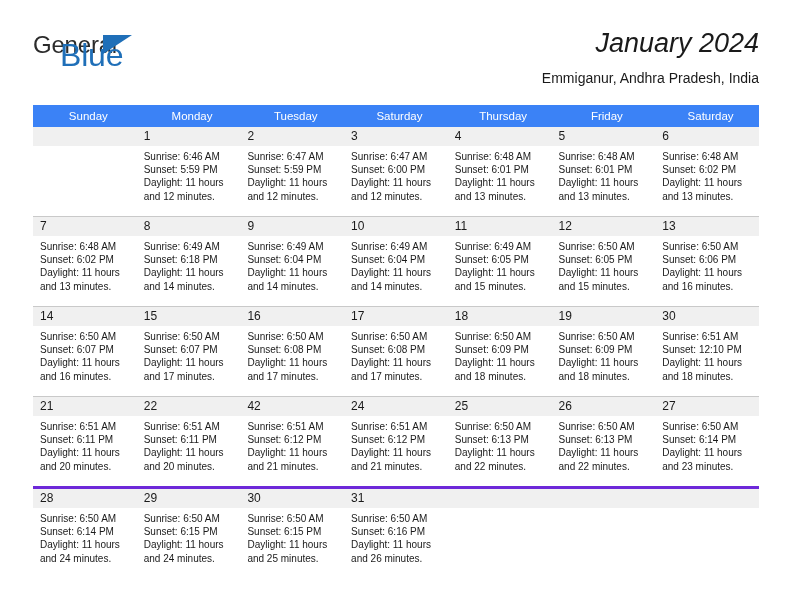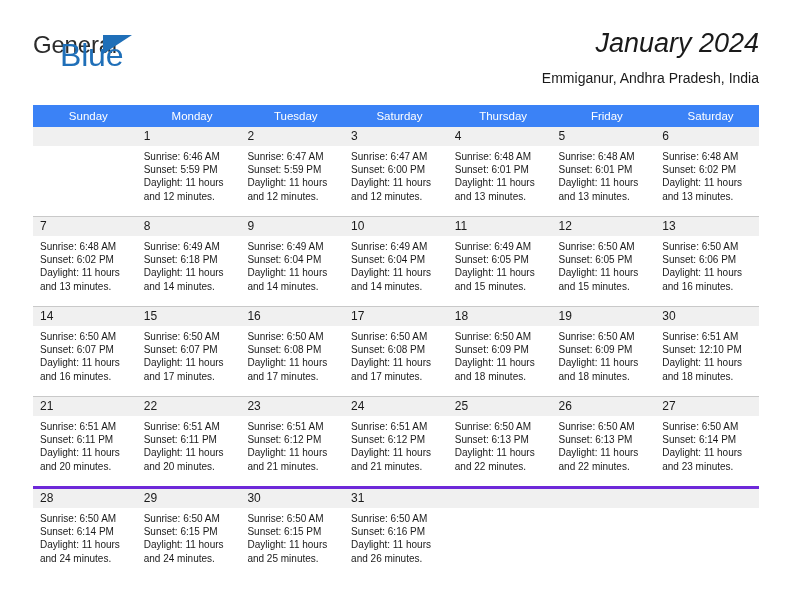--- a/index.html
+++ b/index.html
@@ -435,21 +435,21 @@
               <div class="details">
                 <div>Sunrise: 6:51 AM</div>
                 <div>Sunset: 6:11 PM</div>
                 <div>Daylight: 11 hours</div>
                 <div>and 20 minutes.</div>
               </div>
             </div>
           </td>
           <td>
             <div class="cell-inner">
-              <div class="daynum">23</div>
+              <div class="daynum">42</div>
               <div class="details">
                 <div>Sunrise: 6:51 AM</div>
                 <div>Sunset: 6:12 PM</div>
                 <div>Daylight: 11 hours</div>
                 <div>and 21 minutes.</div>
               </div>
             </div>
           </td>
           <td>
             <div class="cell-inner">

